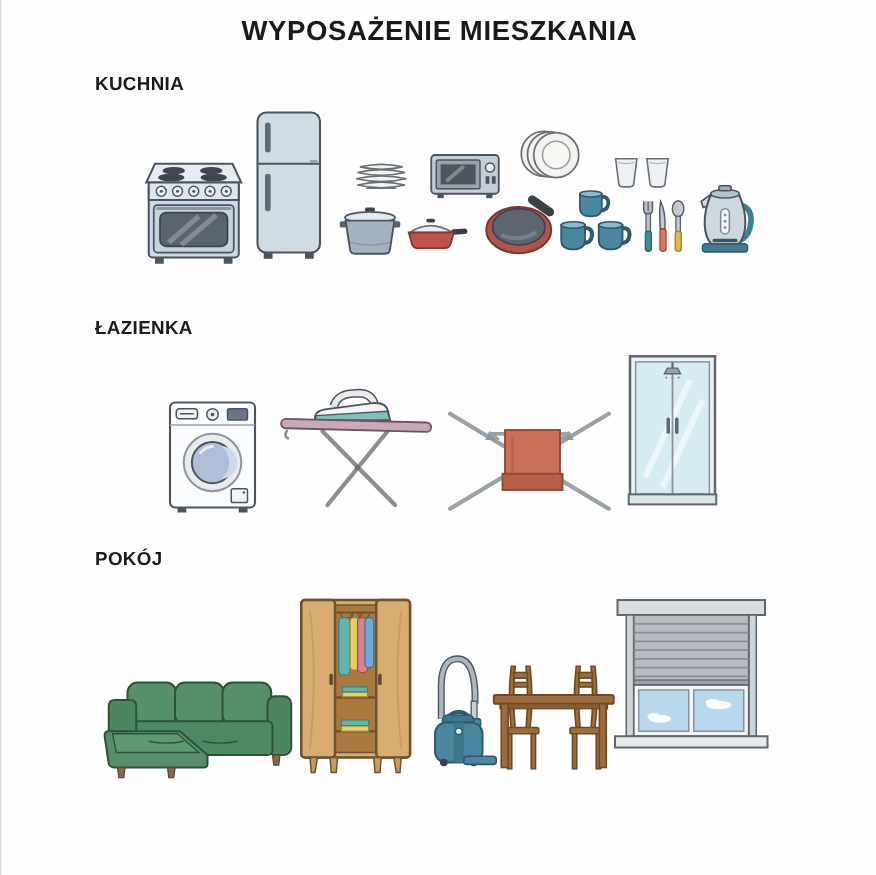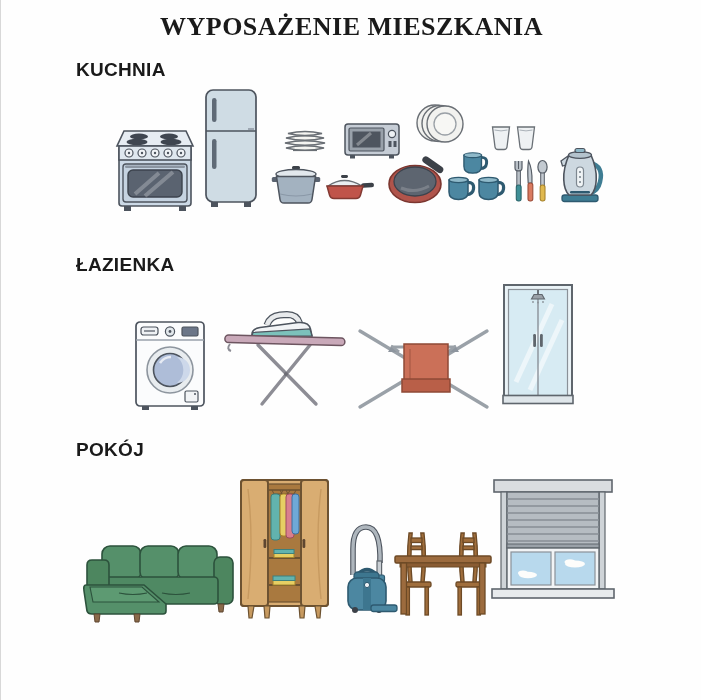--- a/index.html
+++ b/index.html
@@ -3,24 +3,24 @@
 <meta charset="utf-8">
 <style>
   html,body{margin:0;padding:0;background:#fff;}
   .poster{
     position:relative;width:701px;height:700px;background:#fefefe;
     font-family:"Liberation Sans","DejaVu Sans",sans-serif;
     overflow:hidden;border-left:1px solid #d8d8d8;border-right:1px solid #d8d8d8;
   }
   .title{
     position:absolute;top:12px;left:0;width:100%;text-align:center;
-    font-size:26px;font-weight:800;letter-spacing:.5px;color:#1a1a1a;font-family:Liberation Serif, serif;
+    font-size:22px;font-weight:800;letter-spacing:.5px;color:#1a1a1a;
   }
   .section-label{
-    position:absolute;left:75px;font-size:19px;font-weight:800;color:#1a1a1a;letter-spacing:.3px;
+    position:absolute;left:75px;font-size:15px;font-weight:800;color:#1a1a1a;letter-spacing:.3px;
   }
   .lbl-kuchnia{top:59px;}
   .lbl-lazienka{top:254px;}
   .lbl-pokoj{top:439px;}
   .item{position:absolute;}
   .item svg{display:block;width:100%;height:100%;}
 </style>
 </head>
 <body>
 

